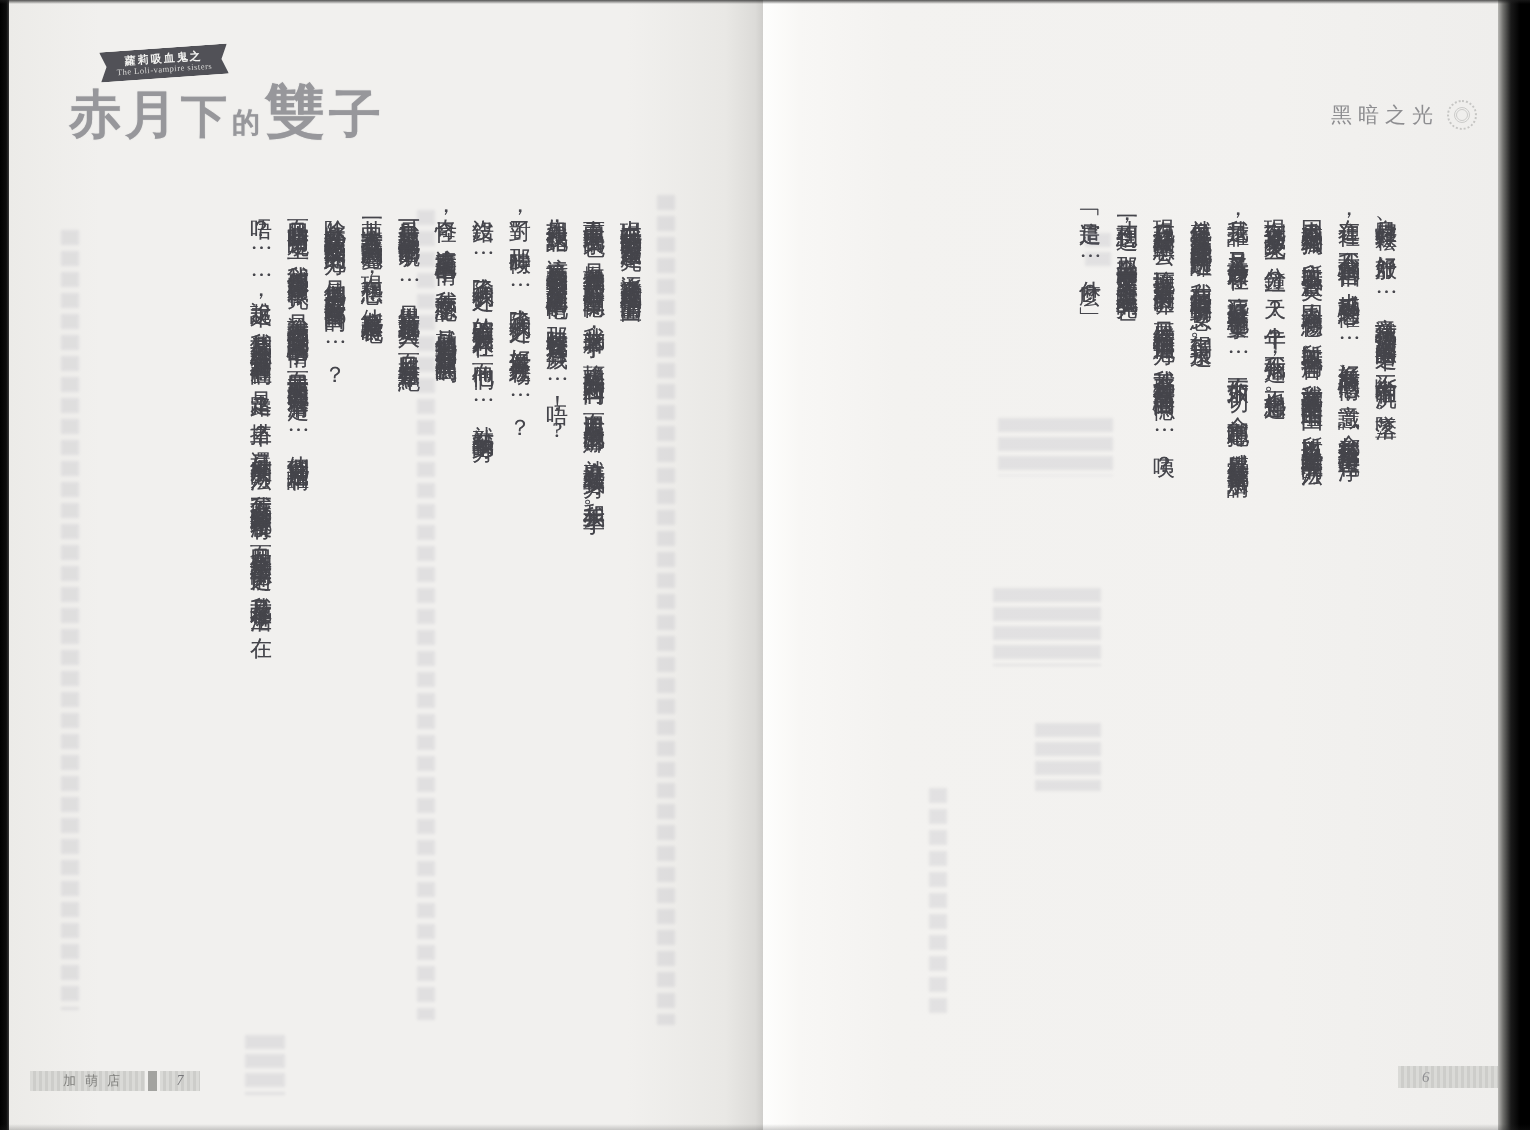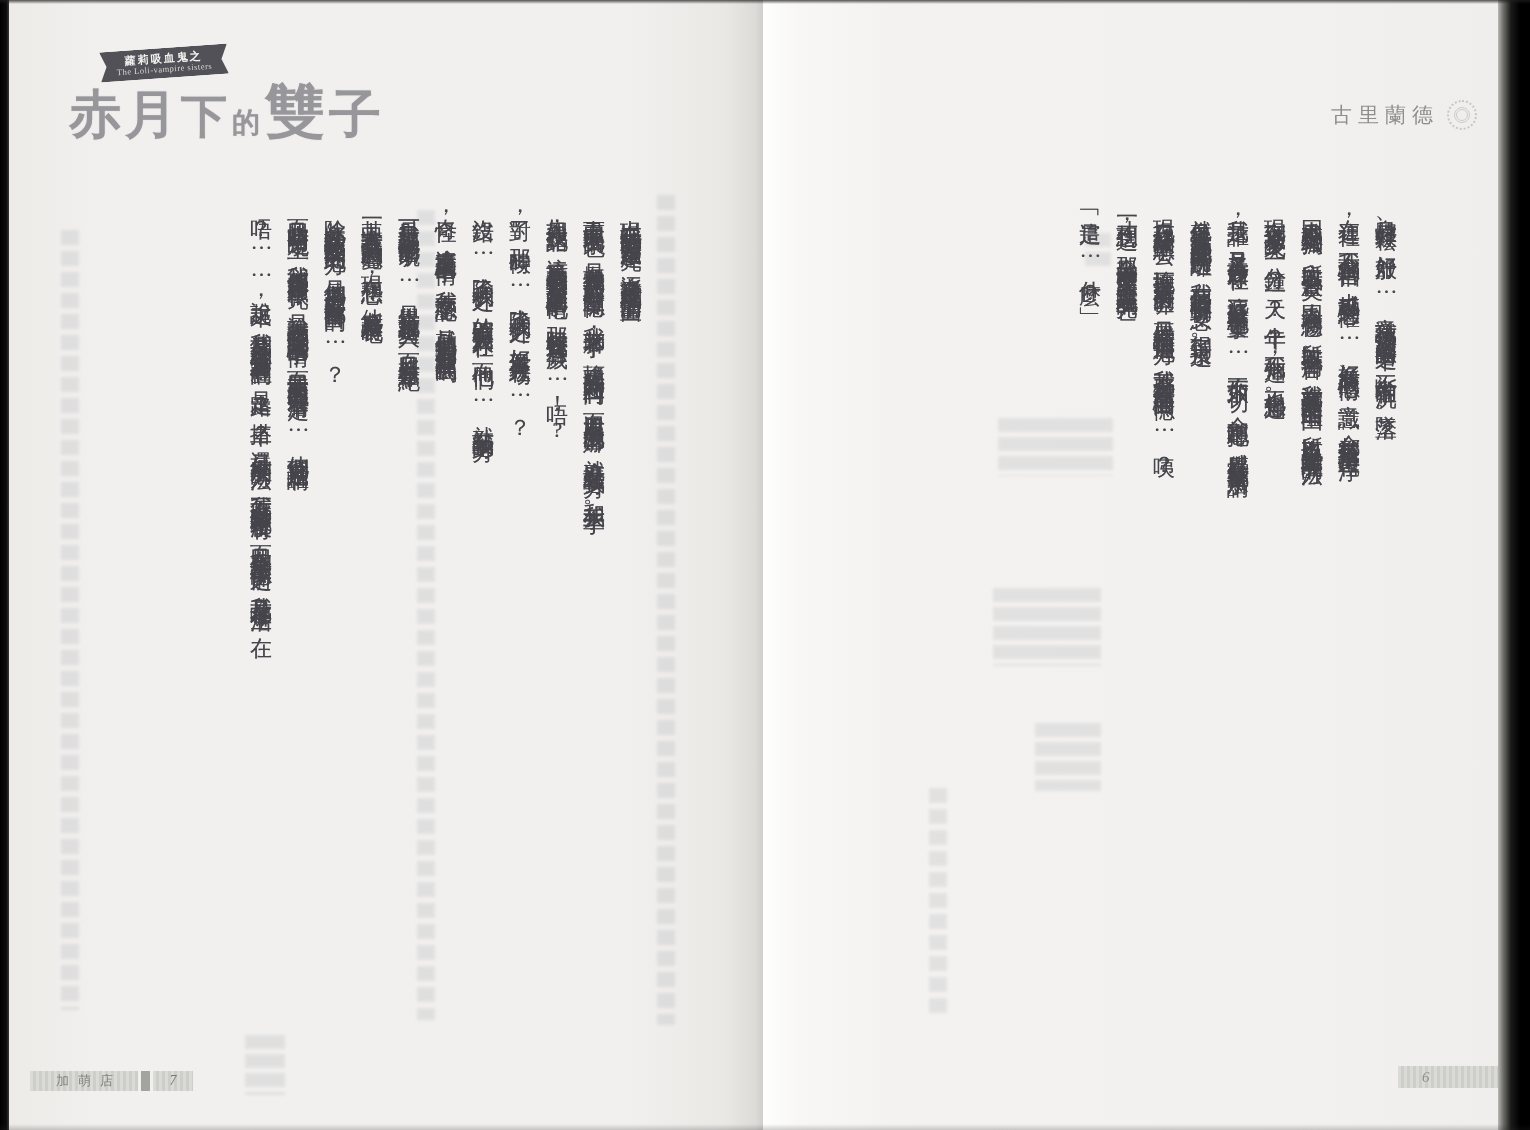--- a/index.html
+++ b/index.html
@@ -46,21 +46,21 @@
   .chapter-header{position:absolute;left:568px;top:100px;display:flex;align-items:center;}
   .chapter-title{font-size:21px;letter-spacing:6px;color:#8d8d90;}
   .ornament{width:26px;height:26px;margin-left:8px;border-radius:50%;
       border:2px dotted #bcbcba;position:relative;opacity:.8;}
   .ornament::before{content:"";position:absolute;left:5px;top:5px;right:5px;bottom:5px;
       border-radius:50%;border:3px double #c2c2c0;}
   
   .footer-left{position:absolute;left:21px;top:1071px;display:flex;align-items:center;}
   .stripe{background:repeating-linear-gradient(90deg,#dadad7 0 3px,#cdcdca 3px 6px);
       height:20px;display:flex;align-items:center;justify-content:center;}
-  .shop-bar{width:98px;color:#82827f;font-size:13px;letter-spacing:9px;padding-left:10px;}
+  .shop-bar{width:98px;color:#82827f;font-size:13px;letter-spacing:9px;padding-left:17px;}
   .footer-sep{width:9px;height:20px;background:#a3a3a0;margin:0 3px;}
   .pageno-bar-left{width:40px;color:#77777a;font-size:14px;font-style:italic;}
   .footer-right{position:absolute;left:635px;top:1066px;}
   .pageno-bar-right{width:100px;color:#8e8e91;font-size:15px;font-style:italic;
       height:22px;justify-content:flex-start;padding-left:24px;box-sizing:border-box;}
   
   .ghost{position:absolute;filter:blur(1.5px);opacity:.13;pointer-events:none;}
   .ghost-block{background:repeating-linear-gradient(180deg,#77778a 0 14px,transparent 14px 19px);}
   .ghost-strip{width:18px;background:repeating-linear-gradient(180deg,#77778a 0 15px,transparent 15px 21px);}
 </style>
@@ -108,21 +108,21 @@
     <div class="footer-left">
       <div class="stripe shop-bar">加萌店</div>
       <div class="footer-sep"></div>
       <div class="stripe pageno-bar-left">7</div>
     </div>
   </div>
 
   <div class="page page-right">
 
     <div class="chapter-header">
-      <span class="chapter-title">古里蘭德</span>
+      <span class="chapter-title">黑暗之光</span>
       <span class="ornament"></span>
     </div>
 
     <div class="text-block">
         <p>身體好輕鬆、好舒服……意識彷彿掉入了深邃的黑暗之中，不斷的在下沉、墜落。</p>
         <p>在這裡，我不會感到害怕，也感受不到恐懼……好像所有的感情、意識，全都被我給捨棄得一乾二淨。</p>
         <p>因爲感受不到孤獨，所以我不會寂寞，因爲沒有悲傷，所以我不會痛苦。我沒有需要離開這的理由，所以也不曾去思考離開的方法。</p>
         <p>現在到底過了多久呢？一分鐘？一天？十年？我不知道，也不想知道。</p>
         <p>我是誰，又是爲了什麼而存在？這些好像一點也不重要了……不如放下一切，全部忘掉吧？感覺好像什麼都無所謂了。</p>
         <p>就像是從這充滿著混亂的世間所逃離，我在這個縫隙中得到了安息，得到了永遠。</p>

